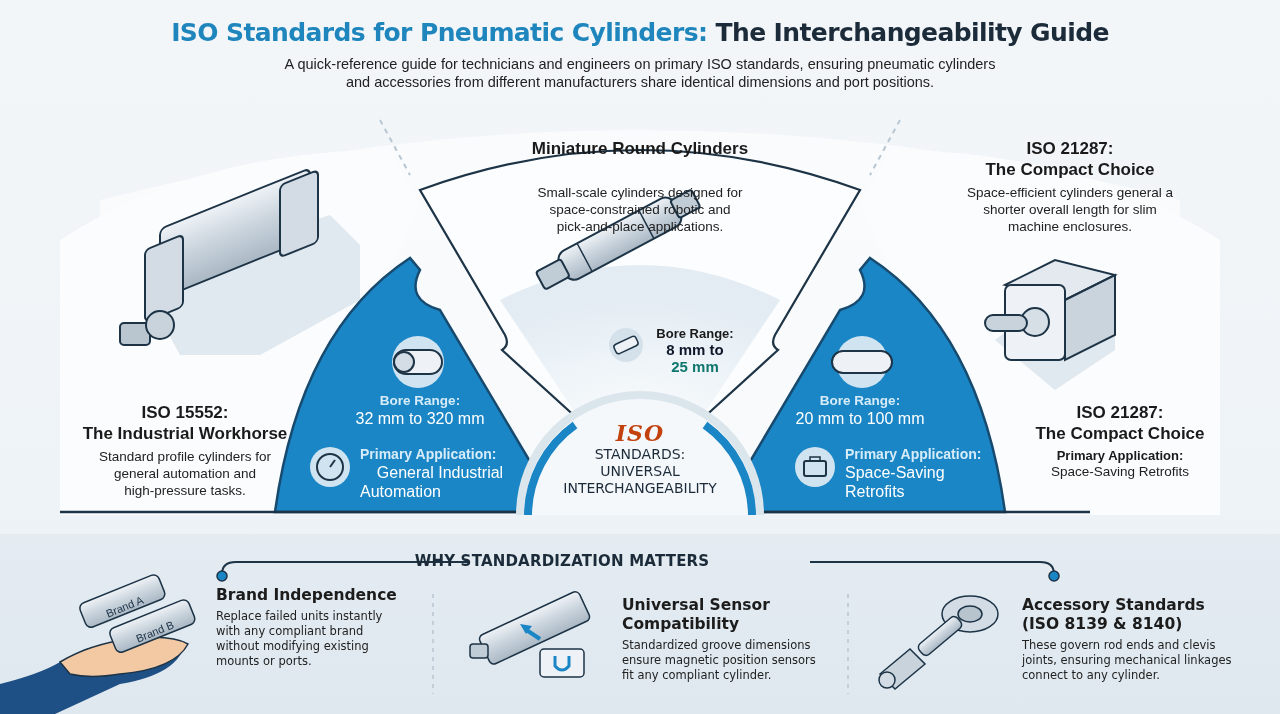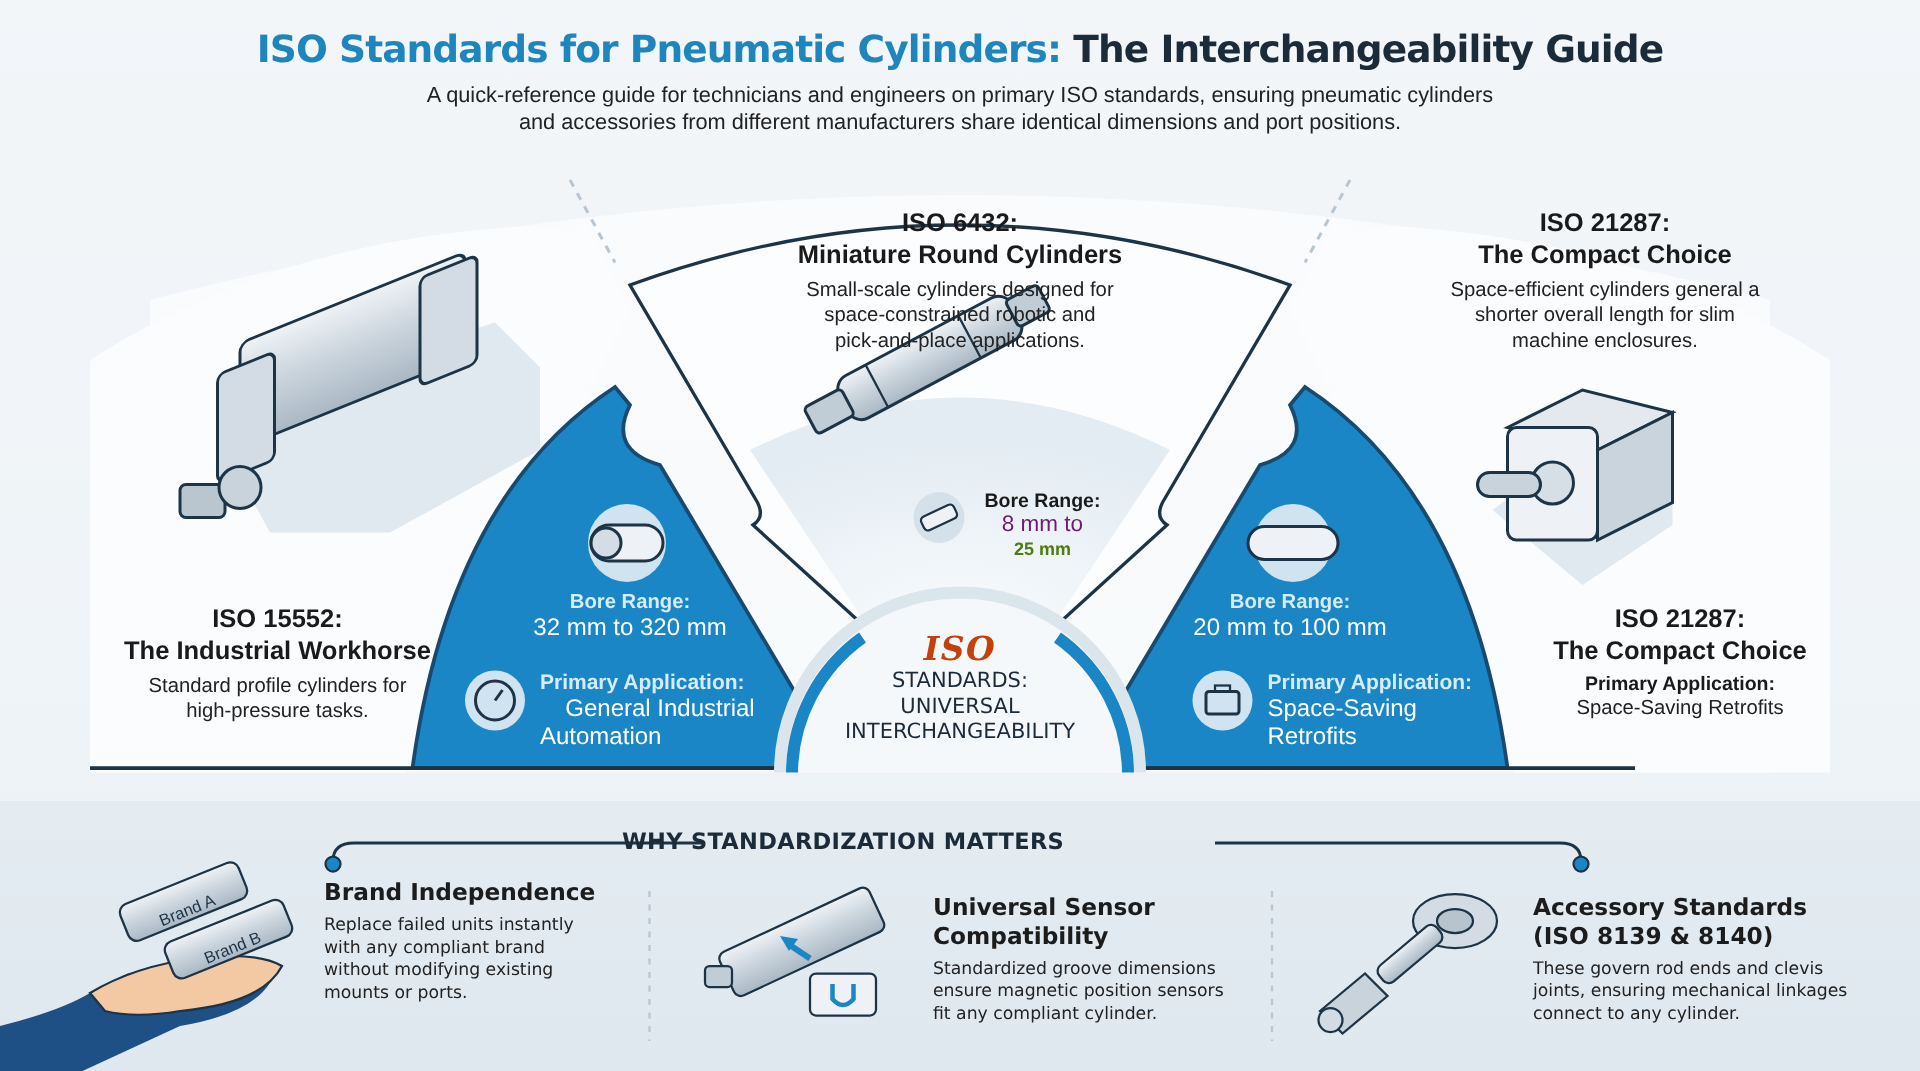--- a/index.html
+++ b/index.html
@@ -136,45 +136,45 @@
       <rect x="-5" y="-10" width="10" height="4" fill="none" stroke="#1d3346" stroke-width="1.5"></rect>
     </g>
   </svg>
 
   <div class="txt" style="left:60px; top:402px; width:250px;">
     <div class="h-std">ISO 15552:</div>
     <div class="h-std">The Industrial Workhorse</div>
   </div>
   <div class="txt p-std" style="left:60px; top:448px; width:250px;">
     <div>Standard profile cylinders for</div>
+    <div>general automation and</div>
     <div>high-pressure tasks.</div>
   </div>
   <div class="txt" style="left:330px; top:392px; width:180px;">
     <div class="blue-label">Bore Range:</div>
     <div class="blue-val">32 mm to 320 mm</div>
   </div>
   <div class="txt" style="left:360px; top:446px; width:160px; text-align:left;">
     <div class="blue-app">Primary Application:</div>
     <div class="blue-val" style="text-align:center">General Industrial</div>
     <div class="blue-val" style="text-align:left">Automation</div>
   </div>
 
   <div class="txt" style="left:490px; top:138px; width:300px;">
-    <div class="h-std">ISO 6432:</div>
     <div class="h-std">Miniature Round Cylinders</div>
   </div>
   <div class="txt p-std" style="left:490px; top:184px; width:300px;">
     <div>Small-scale cylinders designed for</div>
     <div>space-constrained robotic and</div>
     <div>pick-and-place applications.</div>
   </div>
   <div class="txt" style="left:640px; top:326px; width:110px;">
     <div style="font-weight:bold; font-size:13px; color:#1a1a1a;">Bore Range:</div>
-    <div style="font-weight:normal; font-size:15px; color:#701a75; line-height:17px;">8 mm to</div>
-    <div style="font-weight:bold; font-size:12px; color:#4d7c0f; line-height:17px;text-align:center;">25 mm</div>
+    <div style="font-weight:bold; font-size:15px; color:#0f172a; line-height:17px;">8 mm to</div>
+    <div style="font-weight:bold; font-size:15px; color:#0f766e; line-height:17px;text-align:center;">25 mm</div>
   </div>
 
   <div class="txt" style="left:920px; top:138px; width:300px;">
     <div class="h-std">ISO 21287:</div>
     <div class="h-std">The Compact Choice</div>
   </div>
   <div class="txt p-std" style="left:920px; top:184px; width:300px;">
     <div>Space-efficient cylinders general a</div>
     <div>shorter overall length for slim</div>
     <div>machine enclosures.</div>

